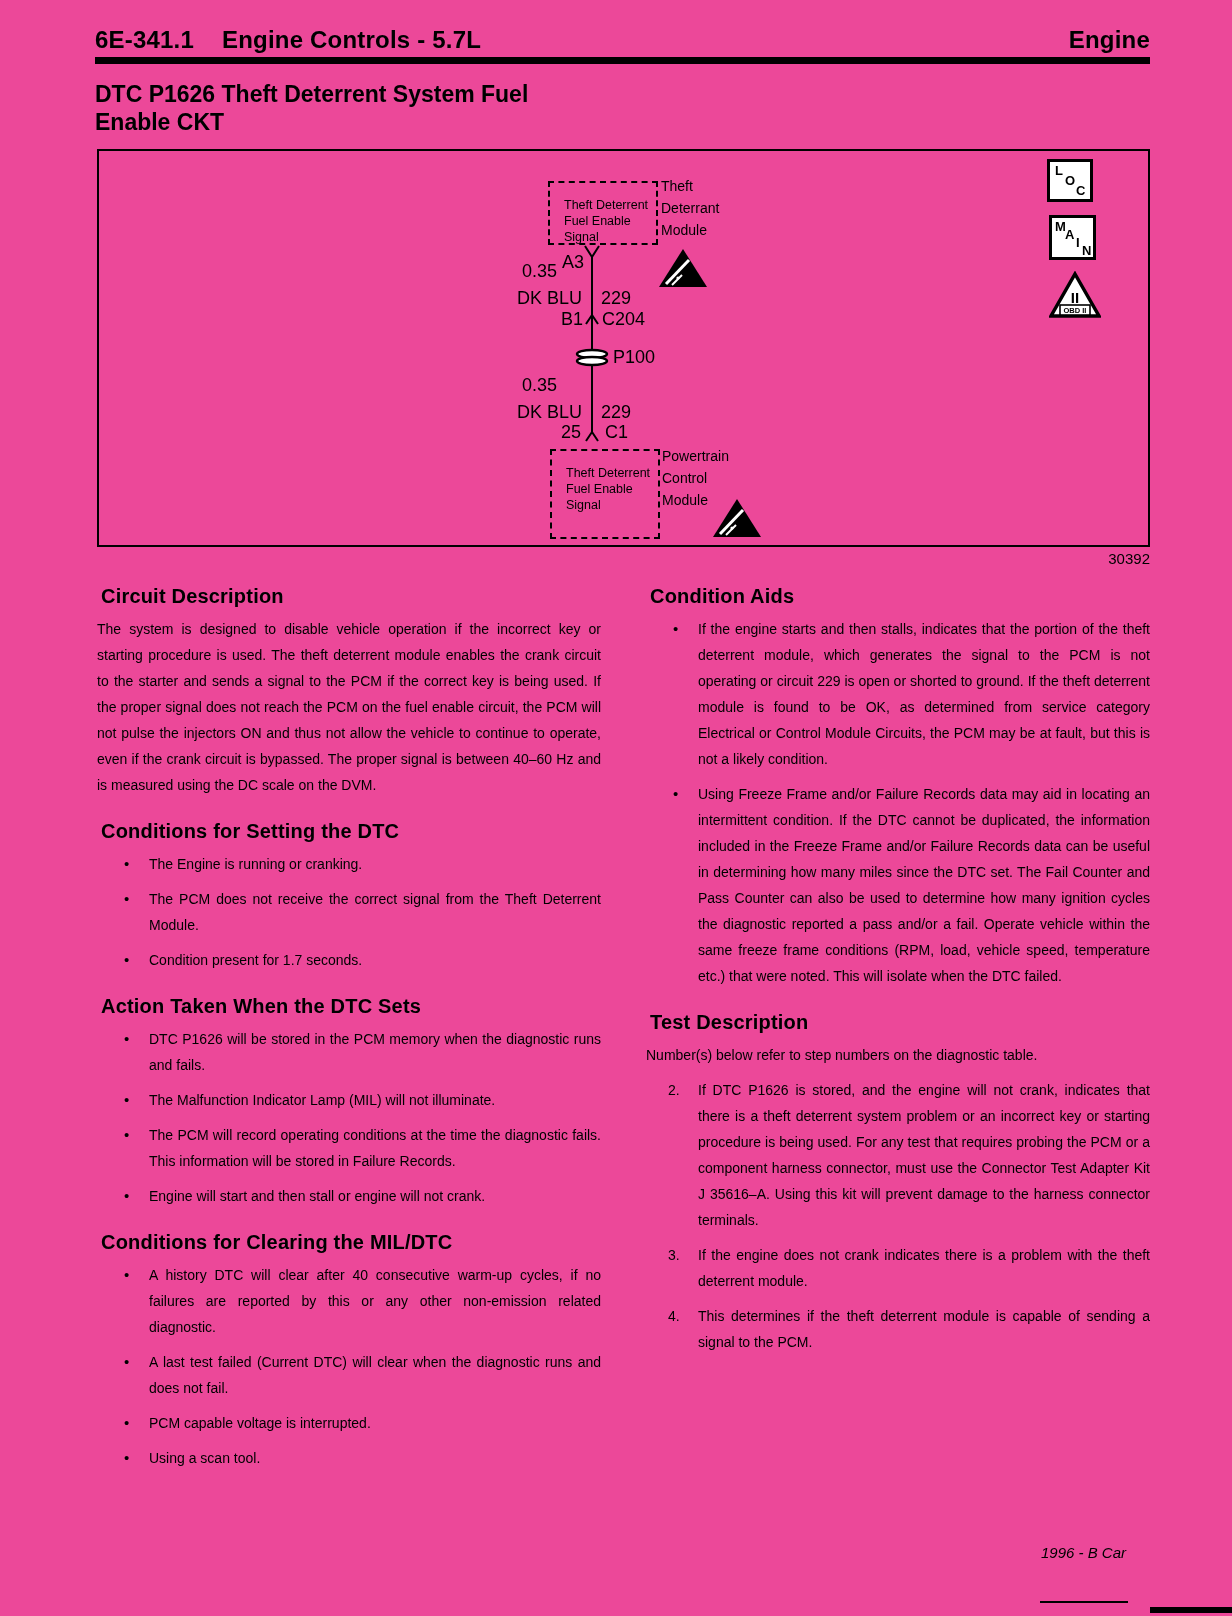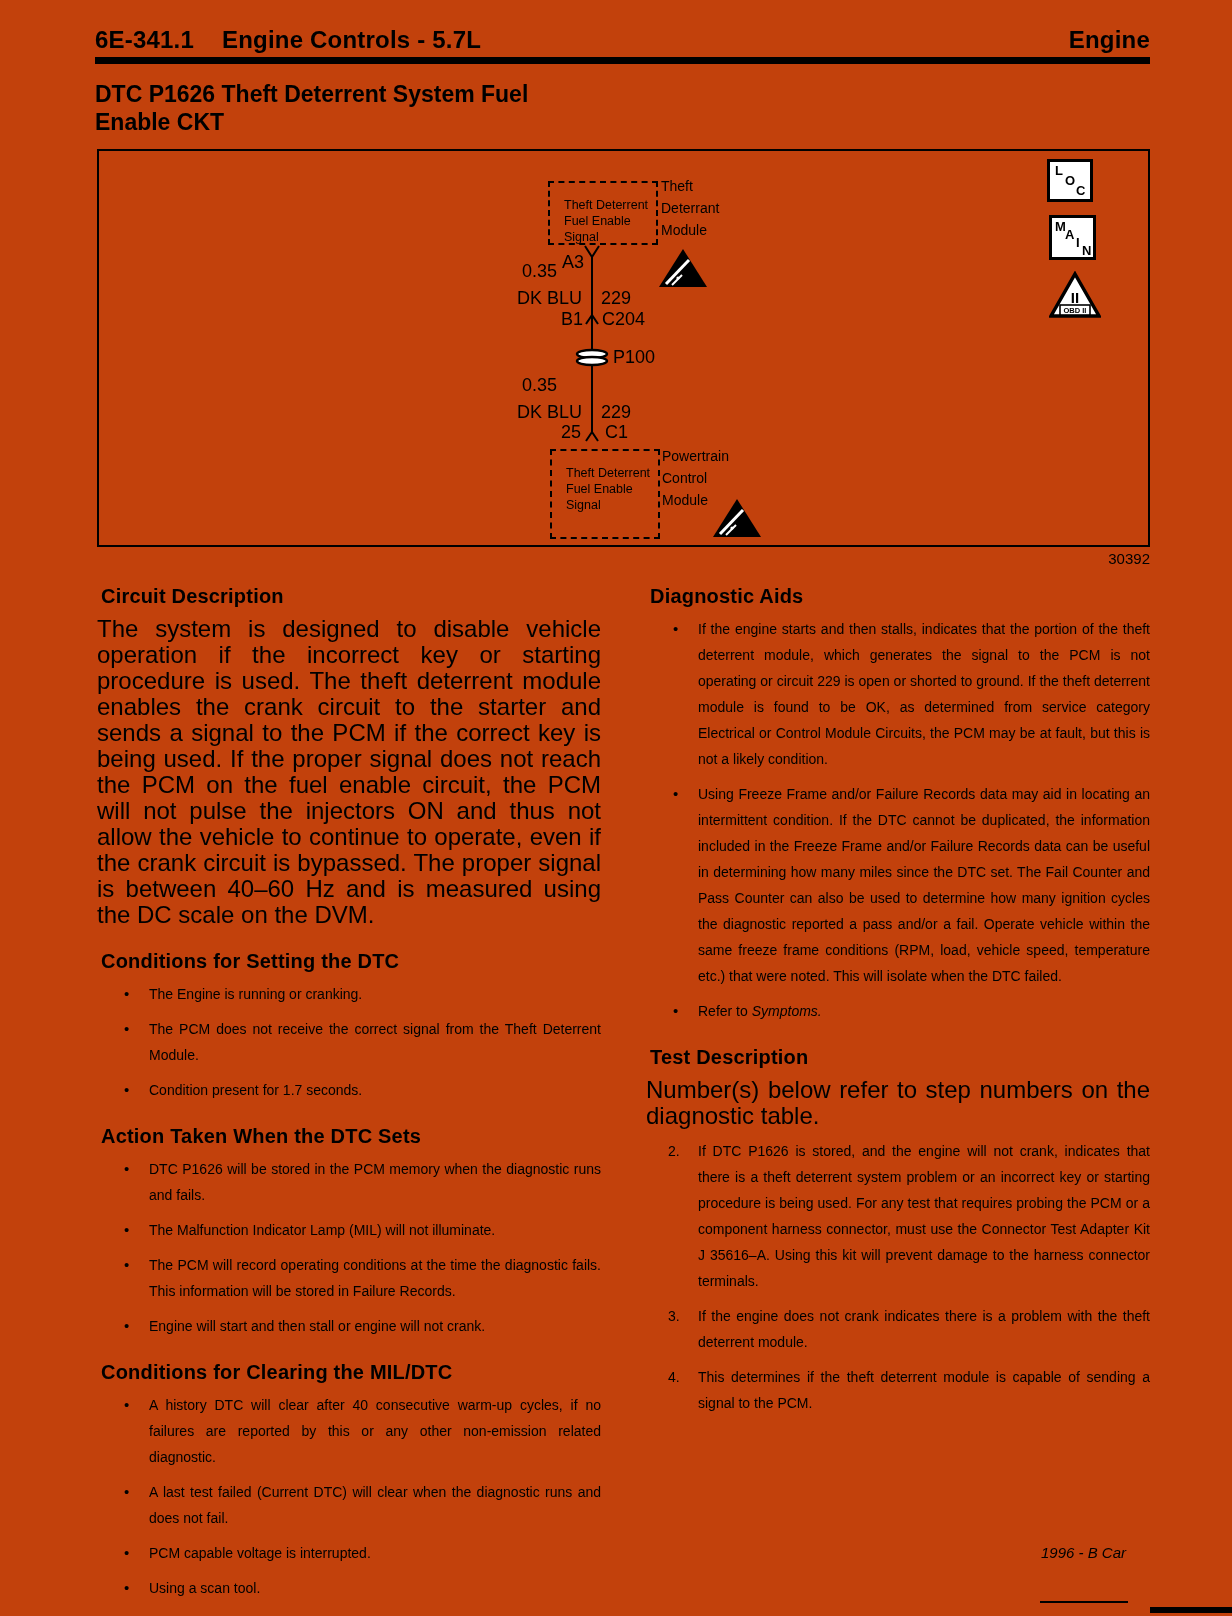--- a/index.html
+++ b/index.html
@@ -1,20 +1,20 @@
 <!DOCTYPE html>
 <html><head>
 <meta charset="utf-8">
 <style>
   * { margin:0; padding:0; box-sizing:border-box; }
   html,body { background:#e8e8e8; }
   .page {
     position:relative;
     width:1232px; height:1616px;
-    background:#c2410c;
+    background:#ec4899;
     color:#000;
     font-family:"Liberation Sans", sans-serif;
     overflow:hidden;
     margin:0 auto;
   }
   
   .hdr {
     display:flex; justify-content:space-between; align-items:flex-end;
     margin:26px 82px 0 95px;
     border-bottom:7px solid #000;
@@ -55,21 +55,21 @@
     display:flex; gap:45px;
     margin:10px 82px 0 97px;
     justify-content:center;
   }
   .col { width:504px; }
   h3.sec {
     font-size:20px; font-weight:bold;
     margin:22px 0 8px 4px; letter-spacing:.2px;
   }
   .body-text {
-    font-size:24px; line-height:26px; text-align:justify;
+    font-size:14px; line-height:26px; text-align:justify;
   }
   ul.bullets, ol.steps { list-style:none; margin:4px 0 0 0; }
   ul.bullets li, ol.steps li {
     position:relative; padding-left:52px;
     font-size:14px; line-height:26px; text-align:justify;
     margin-bottom:9px;
   }
   ul.bullets li::before {
     content:"•";
     position:absolute; left:27px; top:0;
@@ -208,25 +208,24 @@
       <h3 class="sec">Conditions for Clearing the MIL/DTC</h3>
       <ul class="bullets">
         <li>A history DTC will clear after 40 consecutive warm-up cycles, if no failures are reported by this or any other non-emission related diagnostic.</li>
         <li>A last test failed (Current DTC) will clear when the diagnostic runs and does not fail.</li>
         <li>PCM capable voltage is interrupted.</li>
         <li>Using a scan tool.</li>
       </ul>
     </div>
 
     <div class="col">
-      <h3 class="sec" style="margin-top:8px;">Diagnostic Aids</h3>
+      <h3 class="sec" style="margin-top:8px;">Condition Aids</h3>
       <ul class="bullets">
         <li>If the engine starts and then stalls, indicates that the portion of the theft deterrent module, which generates the signal to the PCM is not operating or circuit 229 is open or shorted to ground. If the theft deterrent module is found to be OK, as determined from service category Electrical or Control Module Circuits, the PCM may be at fault, but this is not a likely condition.</li>
         <li>Using Freeze Frame and/or Failure Records data may aid in locating an intermittent condition. If the DTC cannot be duplicated, the information included in the Freeze Frame and/or Failure Records data can be useful in determining how many miles since the DTC set. The Fail Counter and Pass Counter can also be used to determine how many ignition cycles the diagnostic reported a pass and/or a fail. Operate vehicle within the same freeze frame conditions (RPM, load, vehicle speed, temperature etc.) that were noted. This will isolate when the DTC failed.</li>
-        <li><span>Refer to </span><em>Symptoms.</em></li>
       </ul>
 
       <h3 class="sec">Test Description</h3>
       <p class="body-text intro">Number(s) below refer to step numbers on the diagnostic table.</p>
       <ol class="steps" style="margin-top:9px;">
         <li>
           <span class="num">2.</span>
           <span>If DTC P1626 is stored, and the engine will not crank, indicates that there is a theft deterrent system problem or an incorrect key or starting procedure is being used. For any test that requires probing the PCM or a component harness connector, must use the Connector Test Adapter Kit J 35616–A. Using this kit will prevent damage to the harness connector terminals.</span>
         </li>
         <li>

